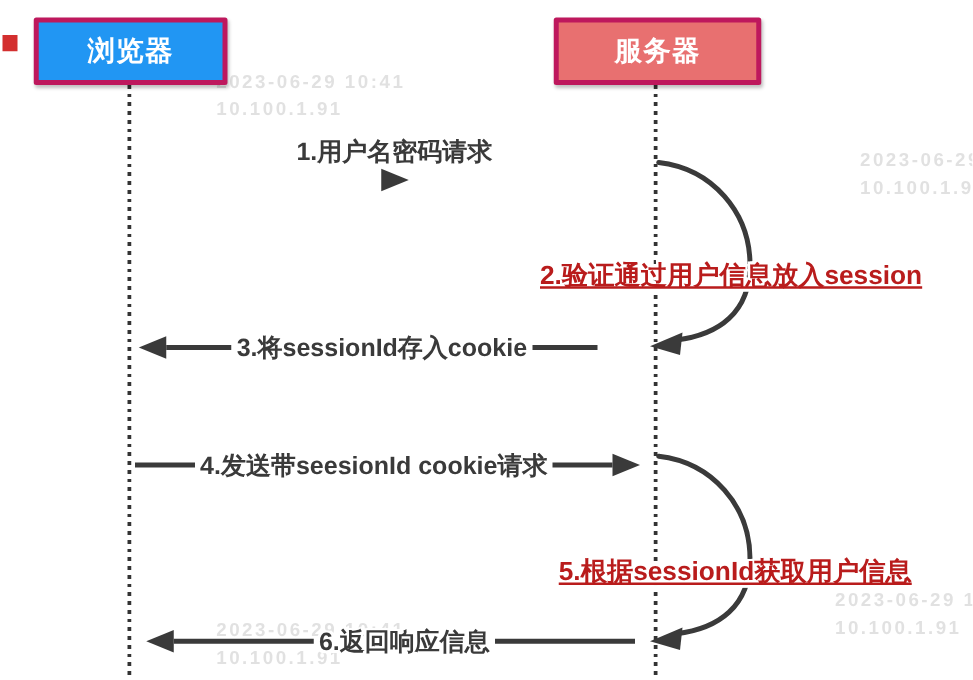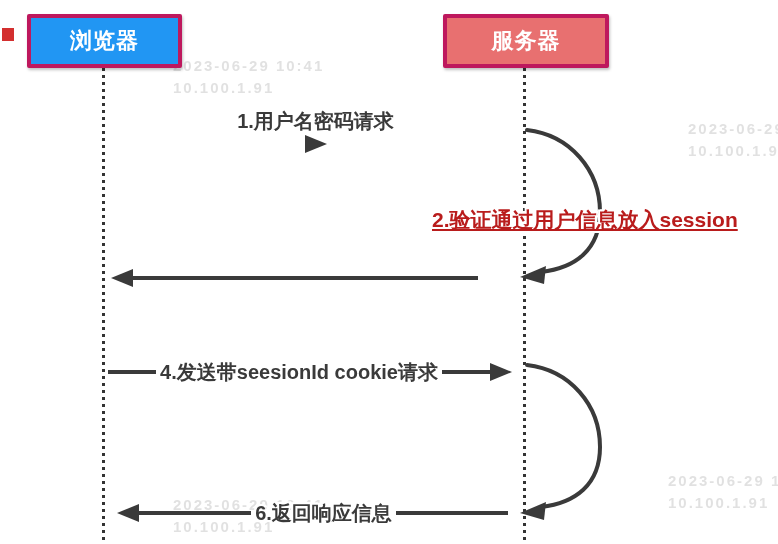--- a/index.html
+++ b/index.html
@@ -122,34 +122,36 @@
 
   <svg class="loop loop1" viewBox="0 0 125 175">
     <path d="M 22 12 C 65 17, 95 52, 95 94 C 95 132, 70 150, 36 154" fill="none" stroke="#3a3a3a" stroke-width="4" stroke-linecap="round"></path>
     <polygon points="15,159 41,148 39,166" fill="#3a3a3a"></polygon>
   </svg>
   <div class="loop-label loop-label-2">2.验证通过用户信息放入session</div>
 
   <div class="msg msg3">
     <div class="tri-left"></div>
     <div class="seg"></div>
+    <div class="lbl">3.将sessionId存入cookie</div>
     <div class="seg"></div>
   </div>
 
   <div class="msg msg4">
     <div class="seg"></div>
     <div class="lbl">4.发送带seesionId cookie请求</div>
     <div class="seg"></div>
     <div class="tri-right"></div>
   </div>
 
   <svg class="loop loop2" viewBox="0 0 125 175">
     <path d="M 22 12 C 65 17, 95 52, 95 94 C 95 132, 70 150, 36 154" fill="none" stroke="#3a3a3a" stroke-width="4" stroke-linecap="round"></path>
     <polygon points="15,160 41,149 39,167" fill="#3a3a3a"></polygon>
   </svg>
+  <div class="loop-label loop-label-5">5.根据sessionId获取用户信息</div>
 
   <div class="msg msg6">
     <div class="tri-left"></div>
     <div class="seg"></div>
     <div class="lbl">6.返回响应信息</div>
     <div class="seg"></div>
   </div>
 
 
 </div>

